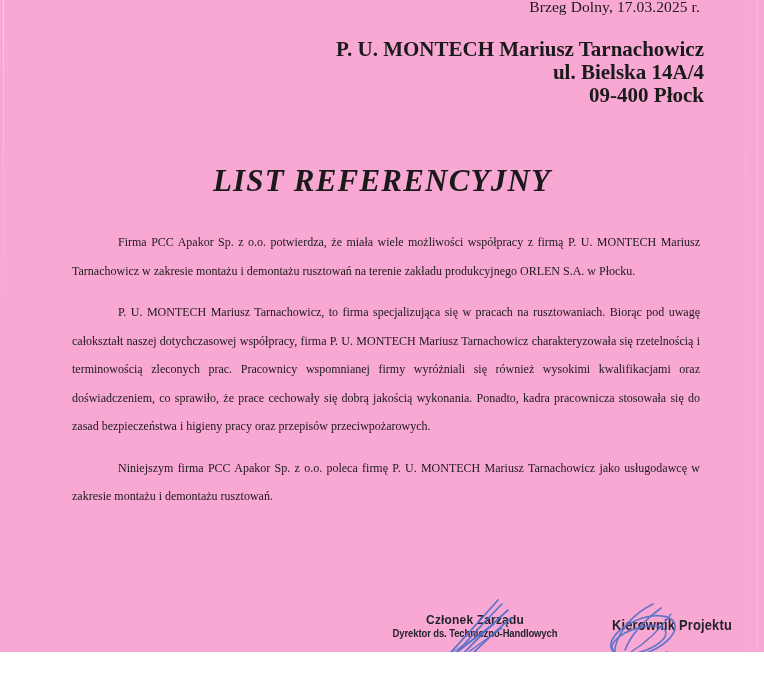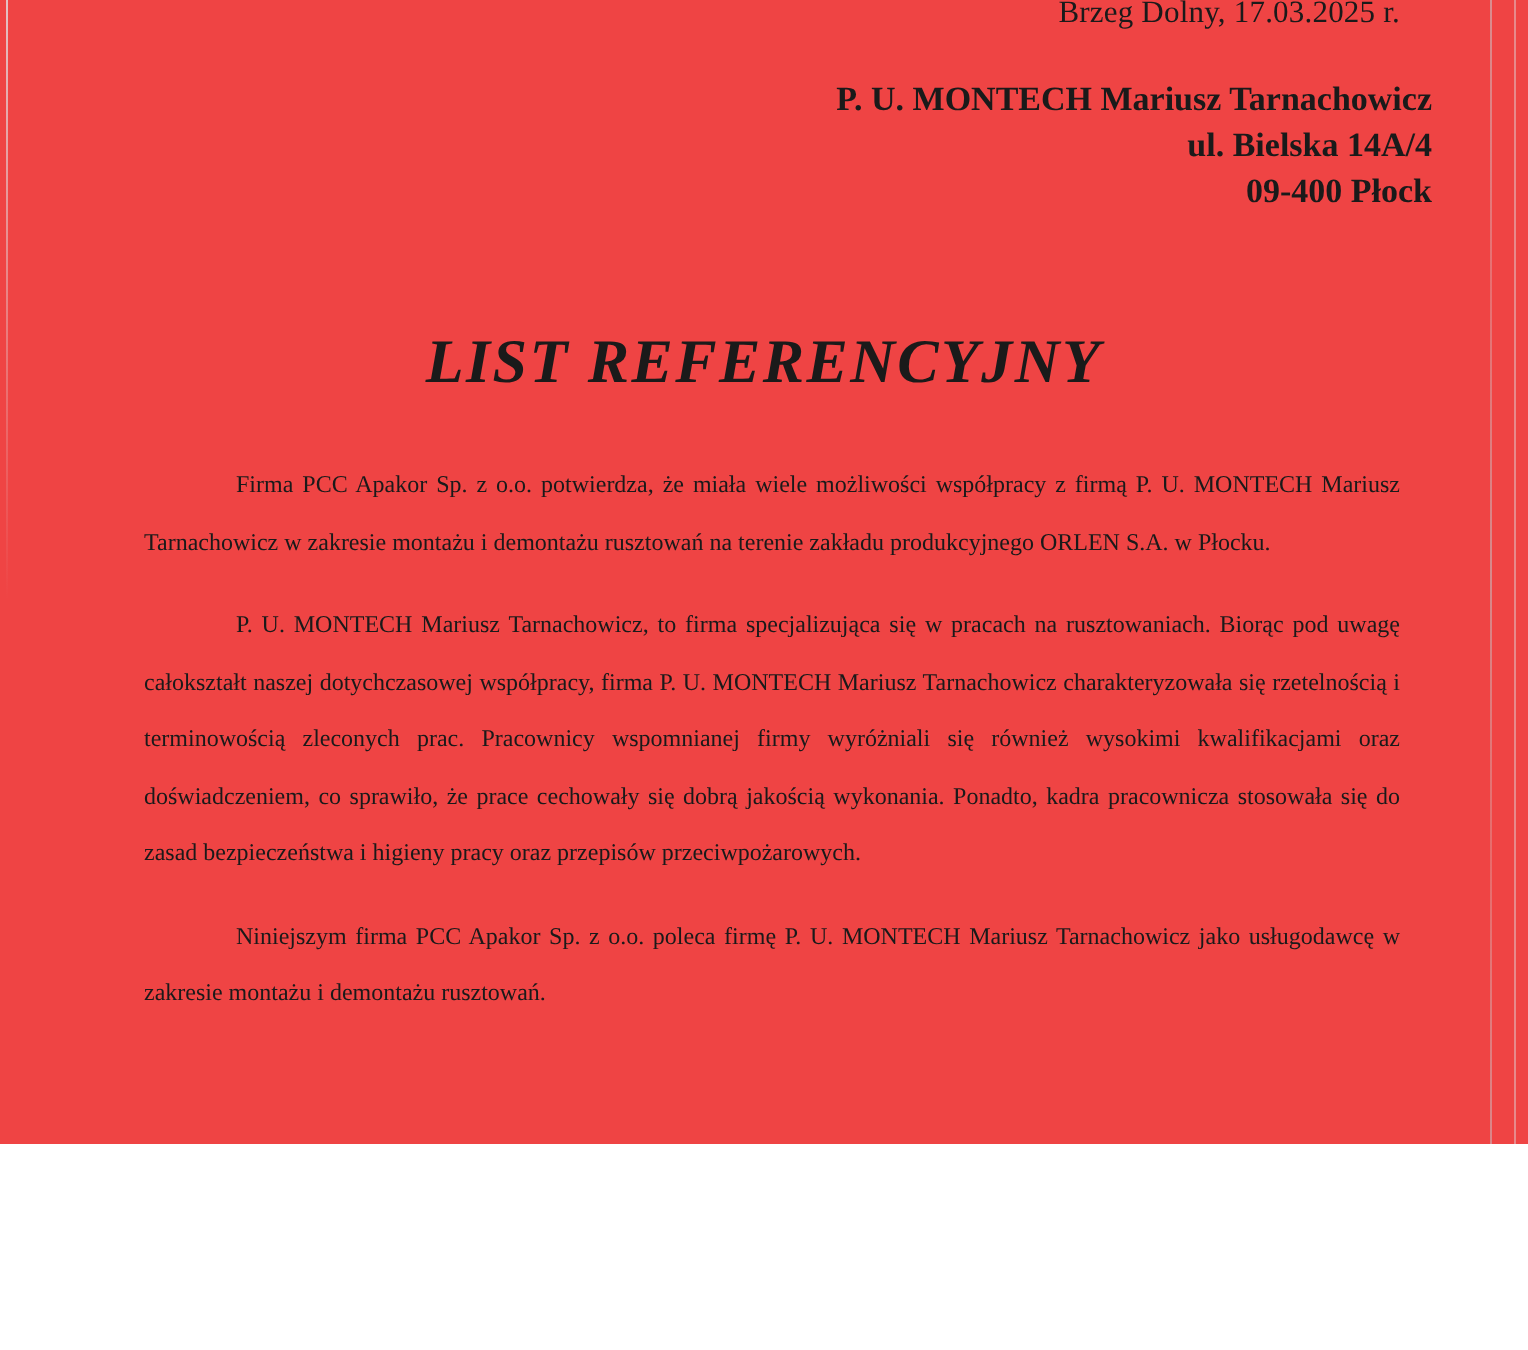--- a/index.html
+++ b/index.html
@@ -4,22 +4,22 @@
 <style>
   html, body {
     margin: 0;
     padding: 0;
     background: #ffffff;
   }
 
   .page {
     position: relative;
     width: 764px;
-    height: 572px;
-    background: #ef4444;
+    height: 652px;
+    background: #f9a8d4;
     overflow: hidden;
     font-family: "Liberation Serif", "DejaVu Serif", serif;
     color: #1a1a1a;
   }
 
   
   .scan-edge {
     position: absolute;
     top: 0;
     bottom: 0;
@@ -53,24 +53,24 @@
     position: absolute;
     top: -2px;
     right: 64px;
     font-size: 15.5px;
     letter-spacing: 0.1px;
     white-space: nowrap;
   }
 
   .addr {
     position: absolute;
-    right: 48px;
+    right: 60px;
     text-align: right;
     font-weight: bold;
-    font-size: 17px;
+    font-size: 21px;
     line-height: 23px;
     white-space: nowrap;
   }
   .addr-1 { top: 38px; }
   .addr-2 { top: 61px; }
   .addr-3 { top: 84px; }
 
   .title {
     position: absolute;
     top: 163px;

